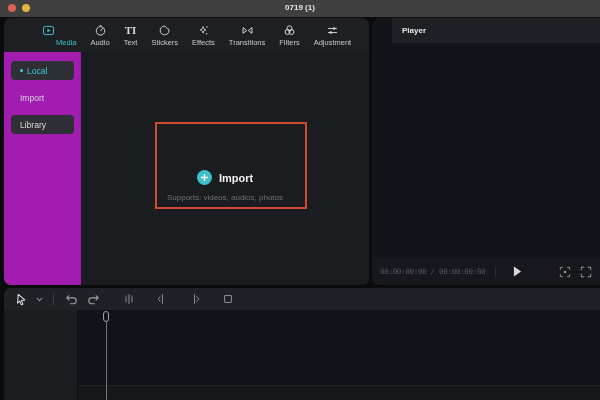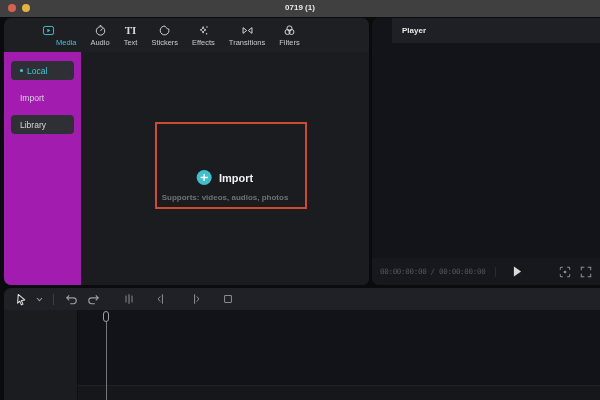--- a/index.html
+++ b/index.html
@@ -43,21 +43,21 @@
 
   #media-content { position:absolute; left:77px; top:34px; right:0; bottom:0;
                    background:#1b1c20; }
   #import-zone { position:absolute; left:50%; top:118px; transform:translateX(-50%);
                  display:flex; flex-direction:column; align-items:center; cursor:pointer; }
   #import-row { display:flex; align-items:center; gap:7px; }
   #import-plus { width:15px; height:15px; border-radius:50%; background:#3fbecb;
                  display:flex; align-items:center; justify-content:center; }
   #import-plus svg { width:9px; height:9px; }
   #import-label { color:#f0f1f2; font-size:11px; font-weight:bold; }
-  #import-hint { margin-top:8px; color:#6e7176; font-size:8px;font-weight:bold; }
+  #import-hint { margin-top:8px; color:#6e7176; font-size:8px; }
 
   
   #annotation-rect { position:absolute; left:155px; top:122px; width:152px; height:87px;
                      border:2px solid #cf4a2e; pointer-events:none; }
 
   
   #player-panel { position:absolute; left:372px; top:18px; width:228px; height:267px;
                   background:#131419; border-radius:7px 0 0 7px; overflow:hidden; }
   #player-header { position:absolute; left:0; top:0; width:100%; height:25px;
                    background:#1e2025; display:flex; align-items:center; padding-left:10px;margin-left:20px; }
@@ -143,20 +143,29 @@
       <span class="tab-label">Transitions</span>
     </div>
     <div class="tab">
       <svg viewBox="0 0 16 16">
         <circle class="ticon" cx="8" cy="5.4" r="3.1"></circle>
         <circle class="ticon" cx="5.6" cy="9.8" r="3.1"></circle>
         <circle class="ticon" cx="10.4" cy="9.8" r="3.1"></circle>
       </svg>
       <span class="tab-label">Filters</span>
     </div>
+    <div class="tab">
+      <svg viewBox="0 0 16 16">
+        <path class="ticon" d="M2.5 5.5 L13.5 5.5"></path>
+        <circle class="ticon-fill" cx="10" cy="5.5" r="1.5"></circle>
+        <path class="ticon" d="M2.5 10.5 L13.5 10.5"></path>
+        <circle class="ticon-fill" cx="6" cy="10.5" r="1.5"></circle>
+      </svg>
+      <span class="tab-label">Adjustment</span>
+    </div>
   </div>
 
   <div id="media-sidebar">
     <div class="side-item pill active">
       <span class="active-dot"></span>
       <span>Local</span>
     </div>
     <div class="side-item">
       <span>Import</span>
     </div>

